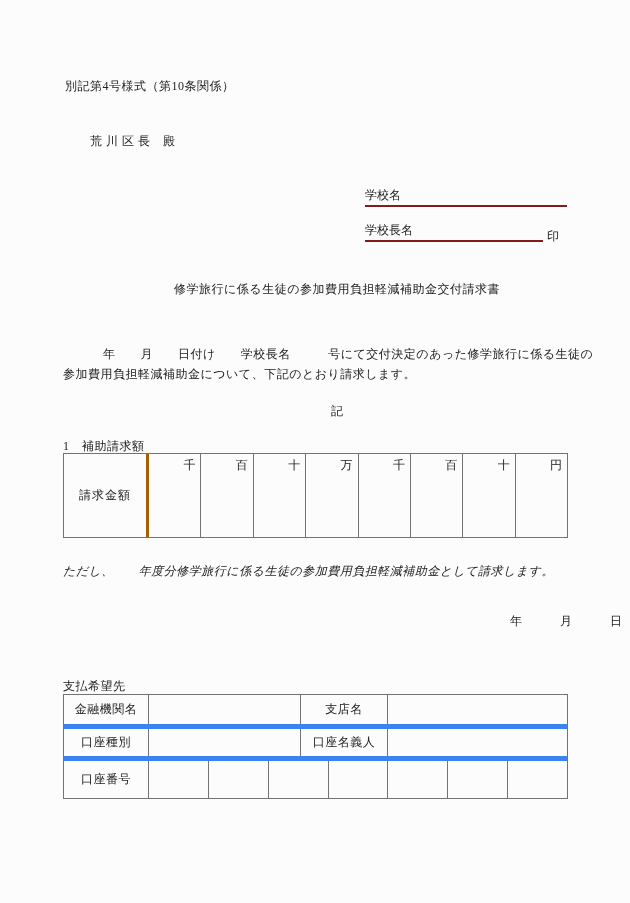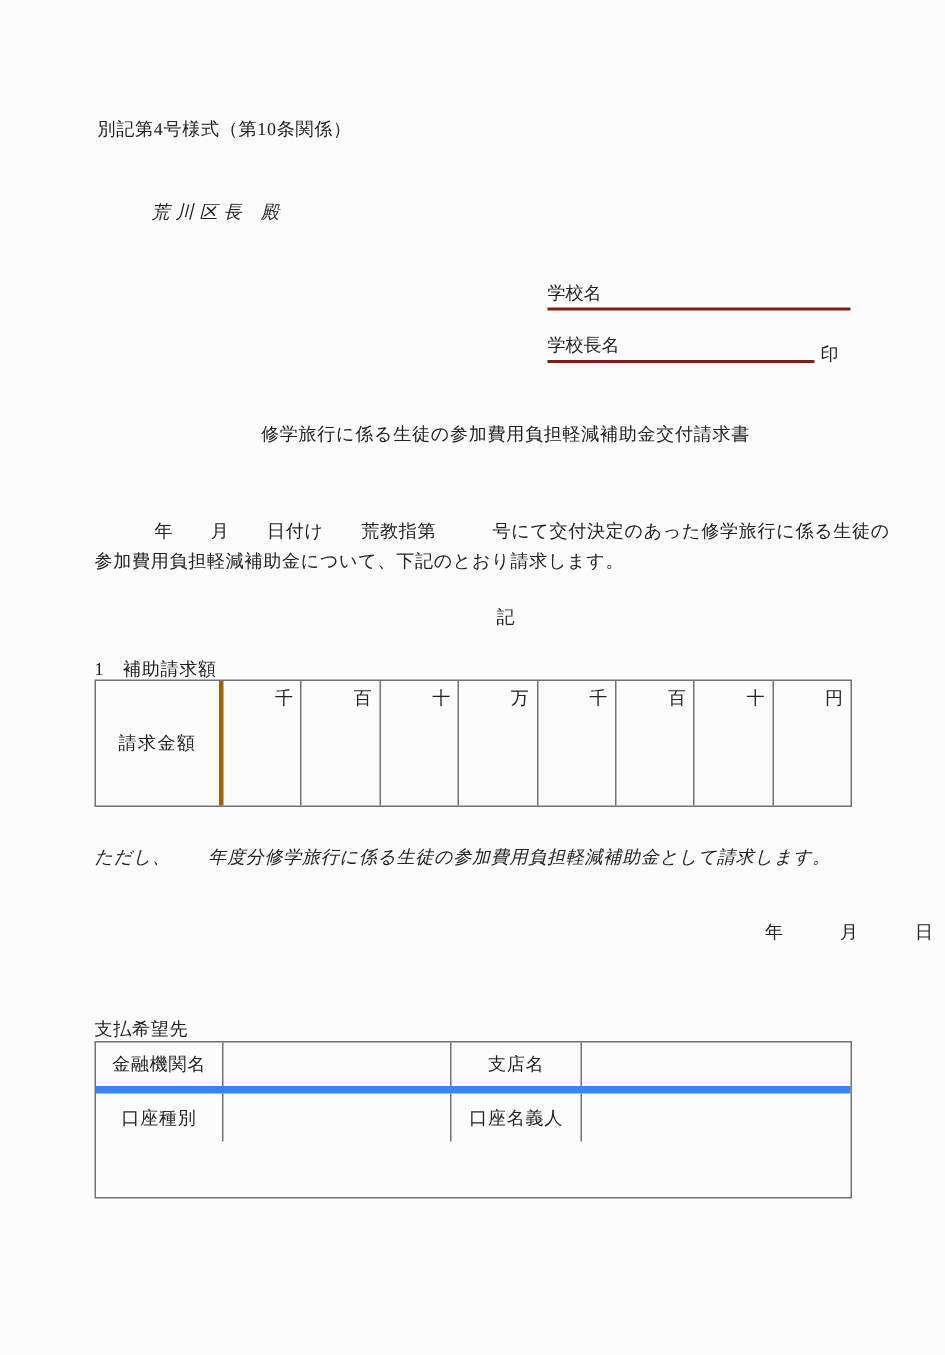--- a/index.html
+++ b/index.html
@@ -69,34 +69,34 @@
   .p-value-1 { width:152px; flex:0 0 152px; }
   .p-label-2 { width:87px; flex:0 0 87px; }
   .p-value-2 { flex:1; }
   .p-digit { flex:1; }
 </style>
 </head>
 <body>
 
 <div class="abs ls" style="left:65px; top:78px;">別記第4号様式（第10条関係）</div>
 
-<div class="abs ls" style="left:101px; top:133px;font-style:italic;">荒 川 区 長　殿</div>
+<div class="abs ls" style="left:90px; top:133px;">荒 川 区 長　殿</div>
 
 <div class="blank-line" style="left:365px; top:189px; width:202px;">
   <span>学校名</span>
 </div>
 
 <div class="blank-line" style="left:365px; top:224px; width:178px;">
   <span>学校長名</span>
 </div>
 <div class="abs" style="left:547px; top:228px;">印</div>
 
 <div class="abs centered ls" style="top:281px;">修学旅行に係る生徒の参加費用負担軽減補助金交付請求書</div>
 
-<div class="abs ls" style="left:103px; top:346px;">年　　月　　日付け　　荒教指第　　　号にて交付決定のあった修学旅行に係る生徒の</div>
+<div class="abs ls" style="left:103px; top:346px;">年　　月　　日付け　　学校長名　　　号にて交付決定のあった修学旅行に係る生徒の</div>
 <div class="abs ls" style="left:63px; top:366px;">参加費用負担軽減補助金について、下記のとおり請求します。</div>
 
 <div class="abs centered" style="top:403px;">記</div>
 
 <div class="abs ls" style="left:63px; top:438px;">1　補助請求額</div>
 
 <div class="amount-table">
   <div class="label-cell">請求金額</div>
   <div class="digit-cell"><span>千</span></div>
   <div class="digit-cell"><span>百</span></div>
@@ -120,13 +120,23 @@
     <div class="p-cell p-value-1"></div>
     <div class="p-cell p-label-2">支店名</div>
     <div class="p-cell p-value-2"></div>
   </div>
   <div class="p-row p-row-2">
     <div class="p-cell p-label-1">口座種別</div>
     <div class="p-cell p-value-1"></div>
     <div class="p-cell p-label-2">口座名義人</div>
     <div class="p-cell p-value-2"></div>
   </div>
+  <div class="p-row p-row-3">
+    <div class="p-cell p-label-1">口座番号</div>
+    <div class="p-cell p-digit"></div>
+    <div class="p-cell p-digit"></div>
+    <div class="p-cell p-digit"></div>
+    <div class="p-cell p-digit"></div>
+    <div class="p-cell p-digit"></div>
+    <div class="p-cell p-digit"></div>
+    <div class="p-cell p-digit"></div>
+  </div>
 </div>
 
 </body></html>

